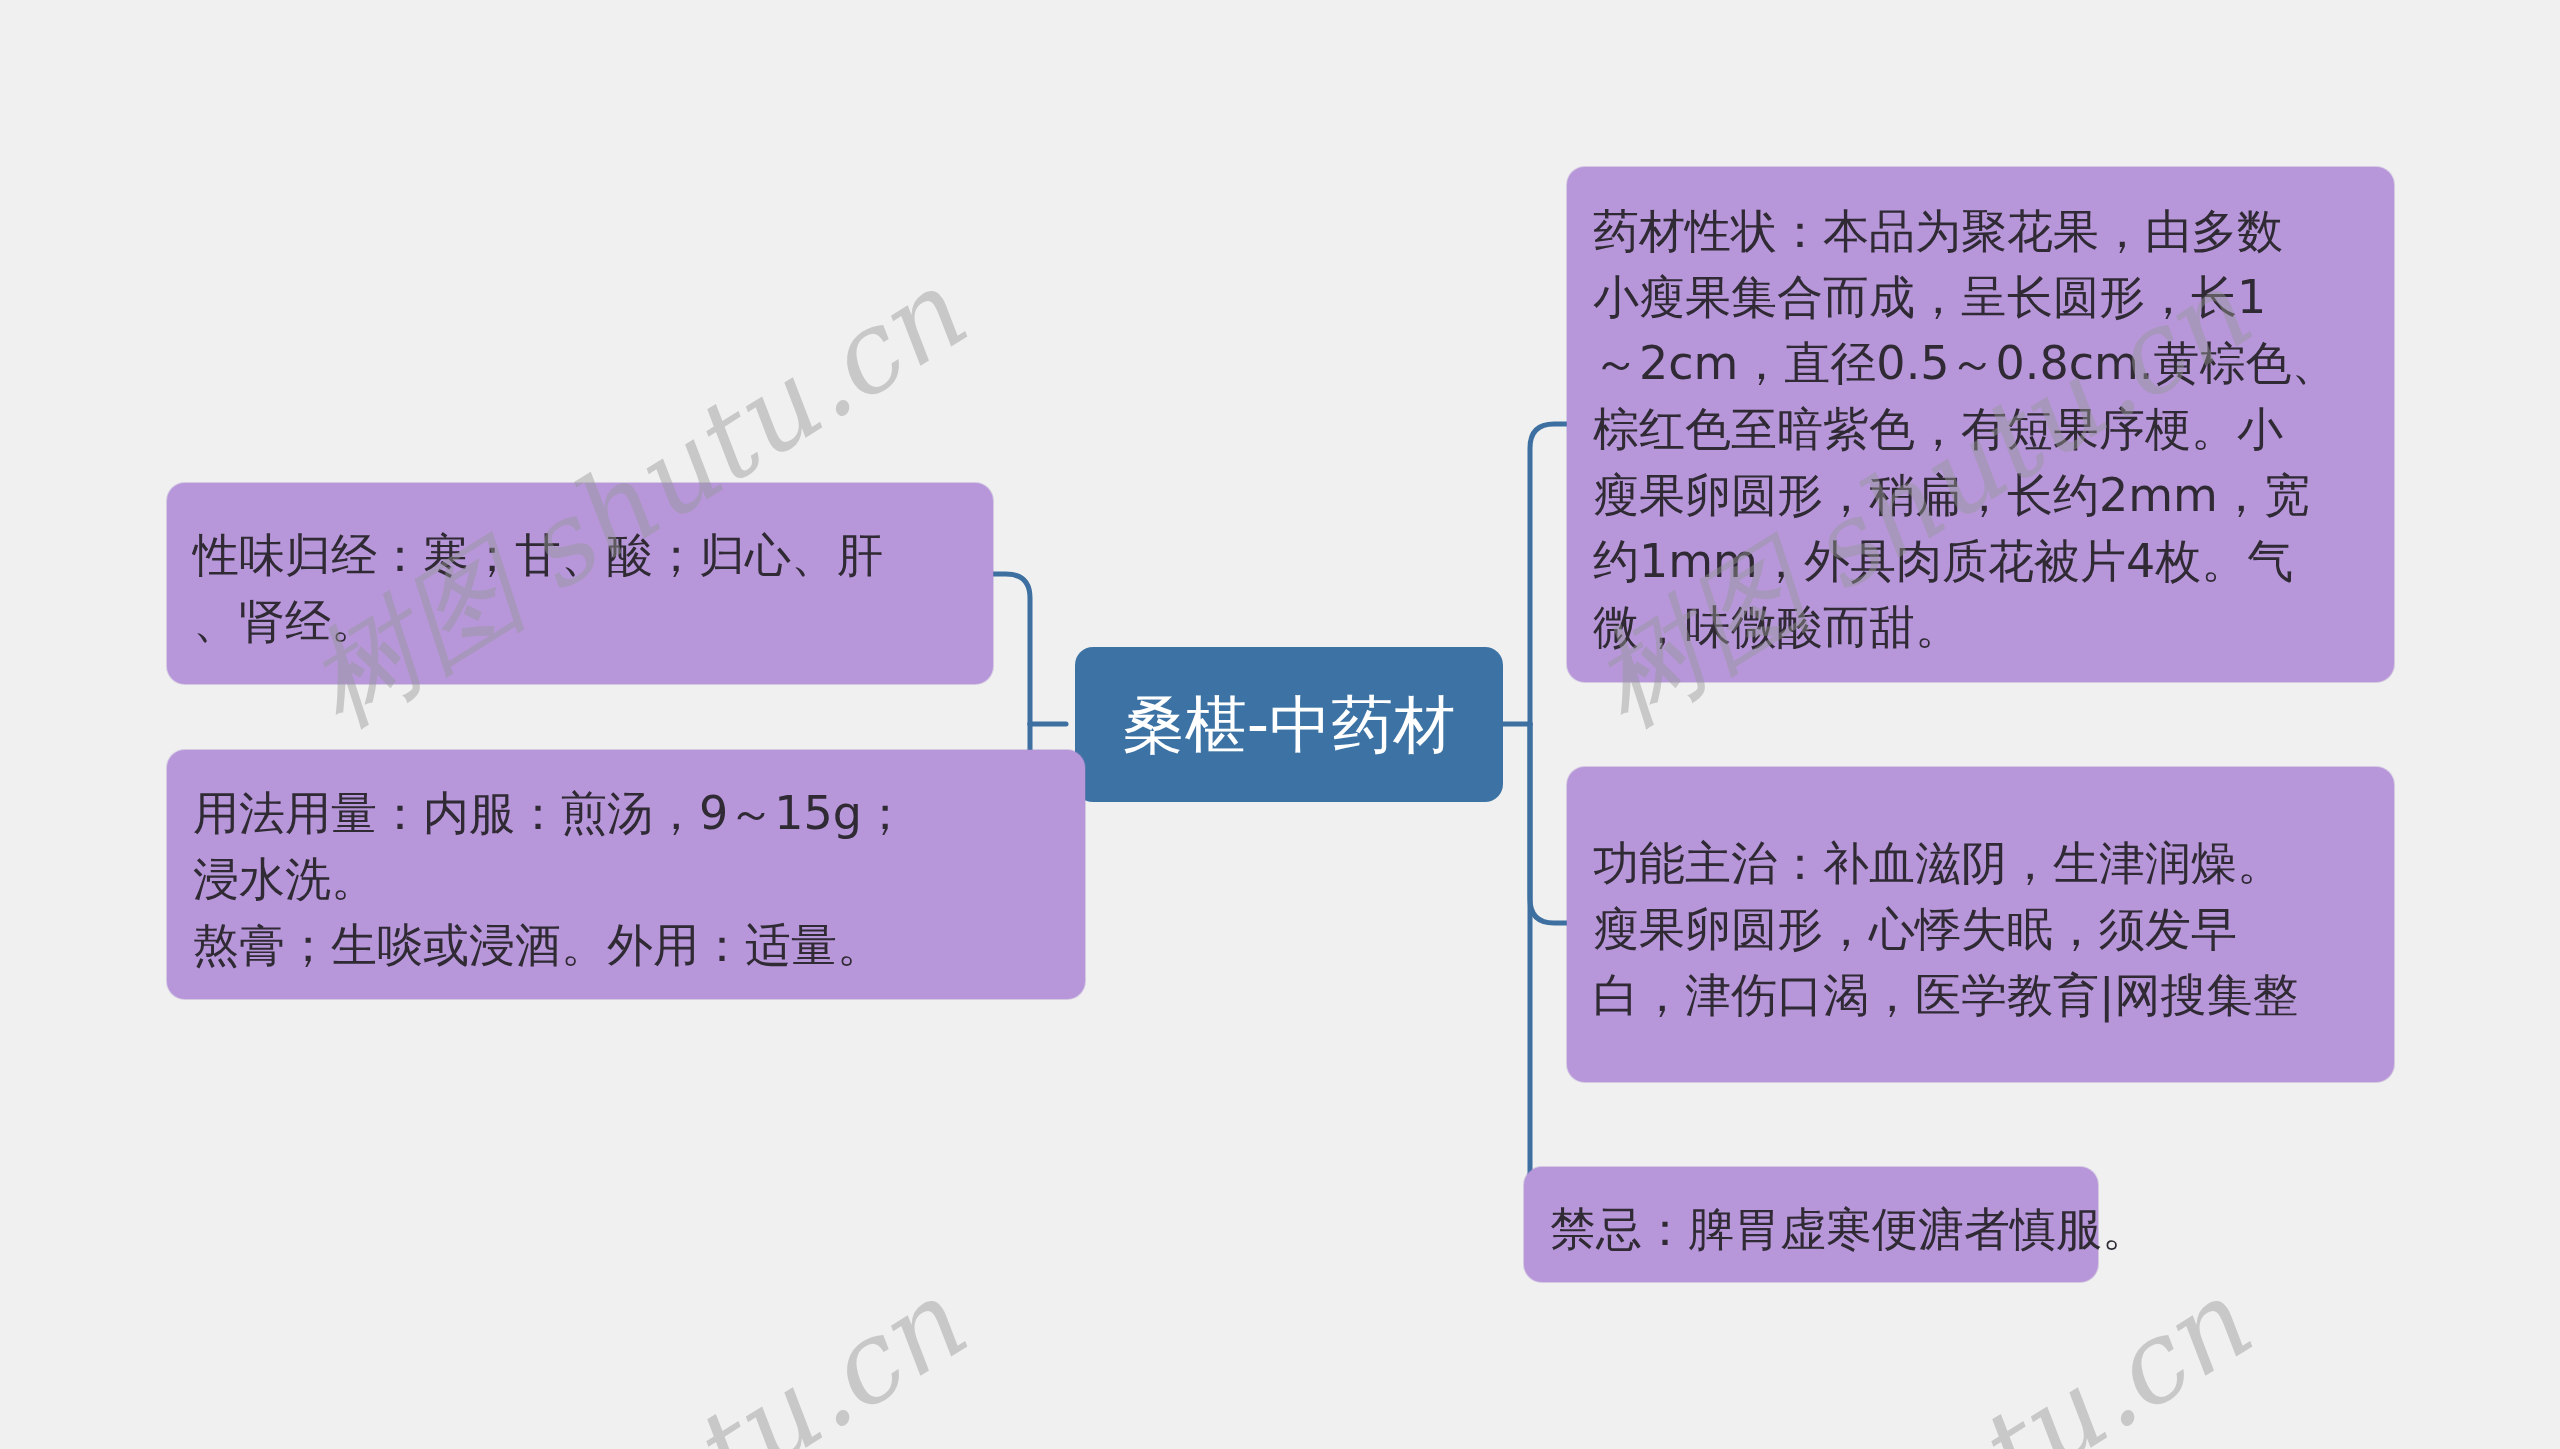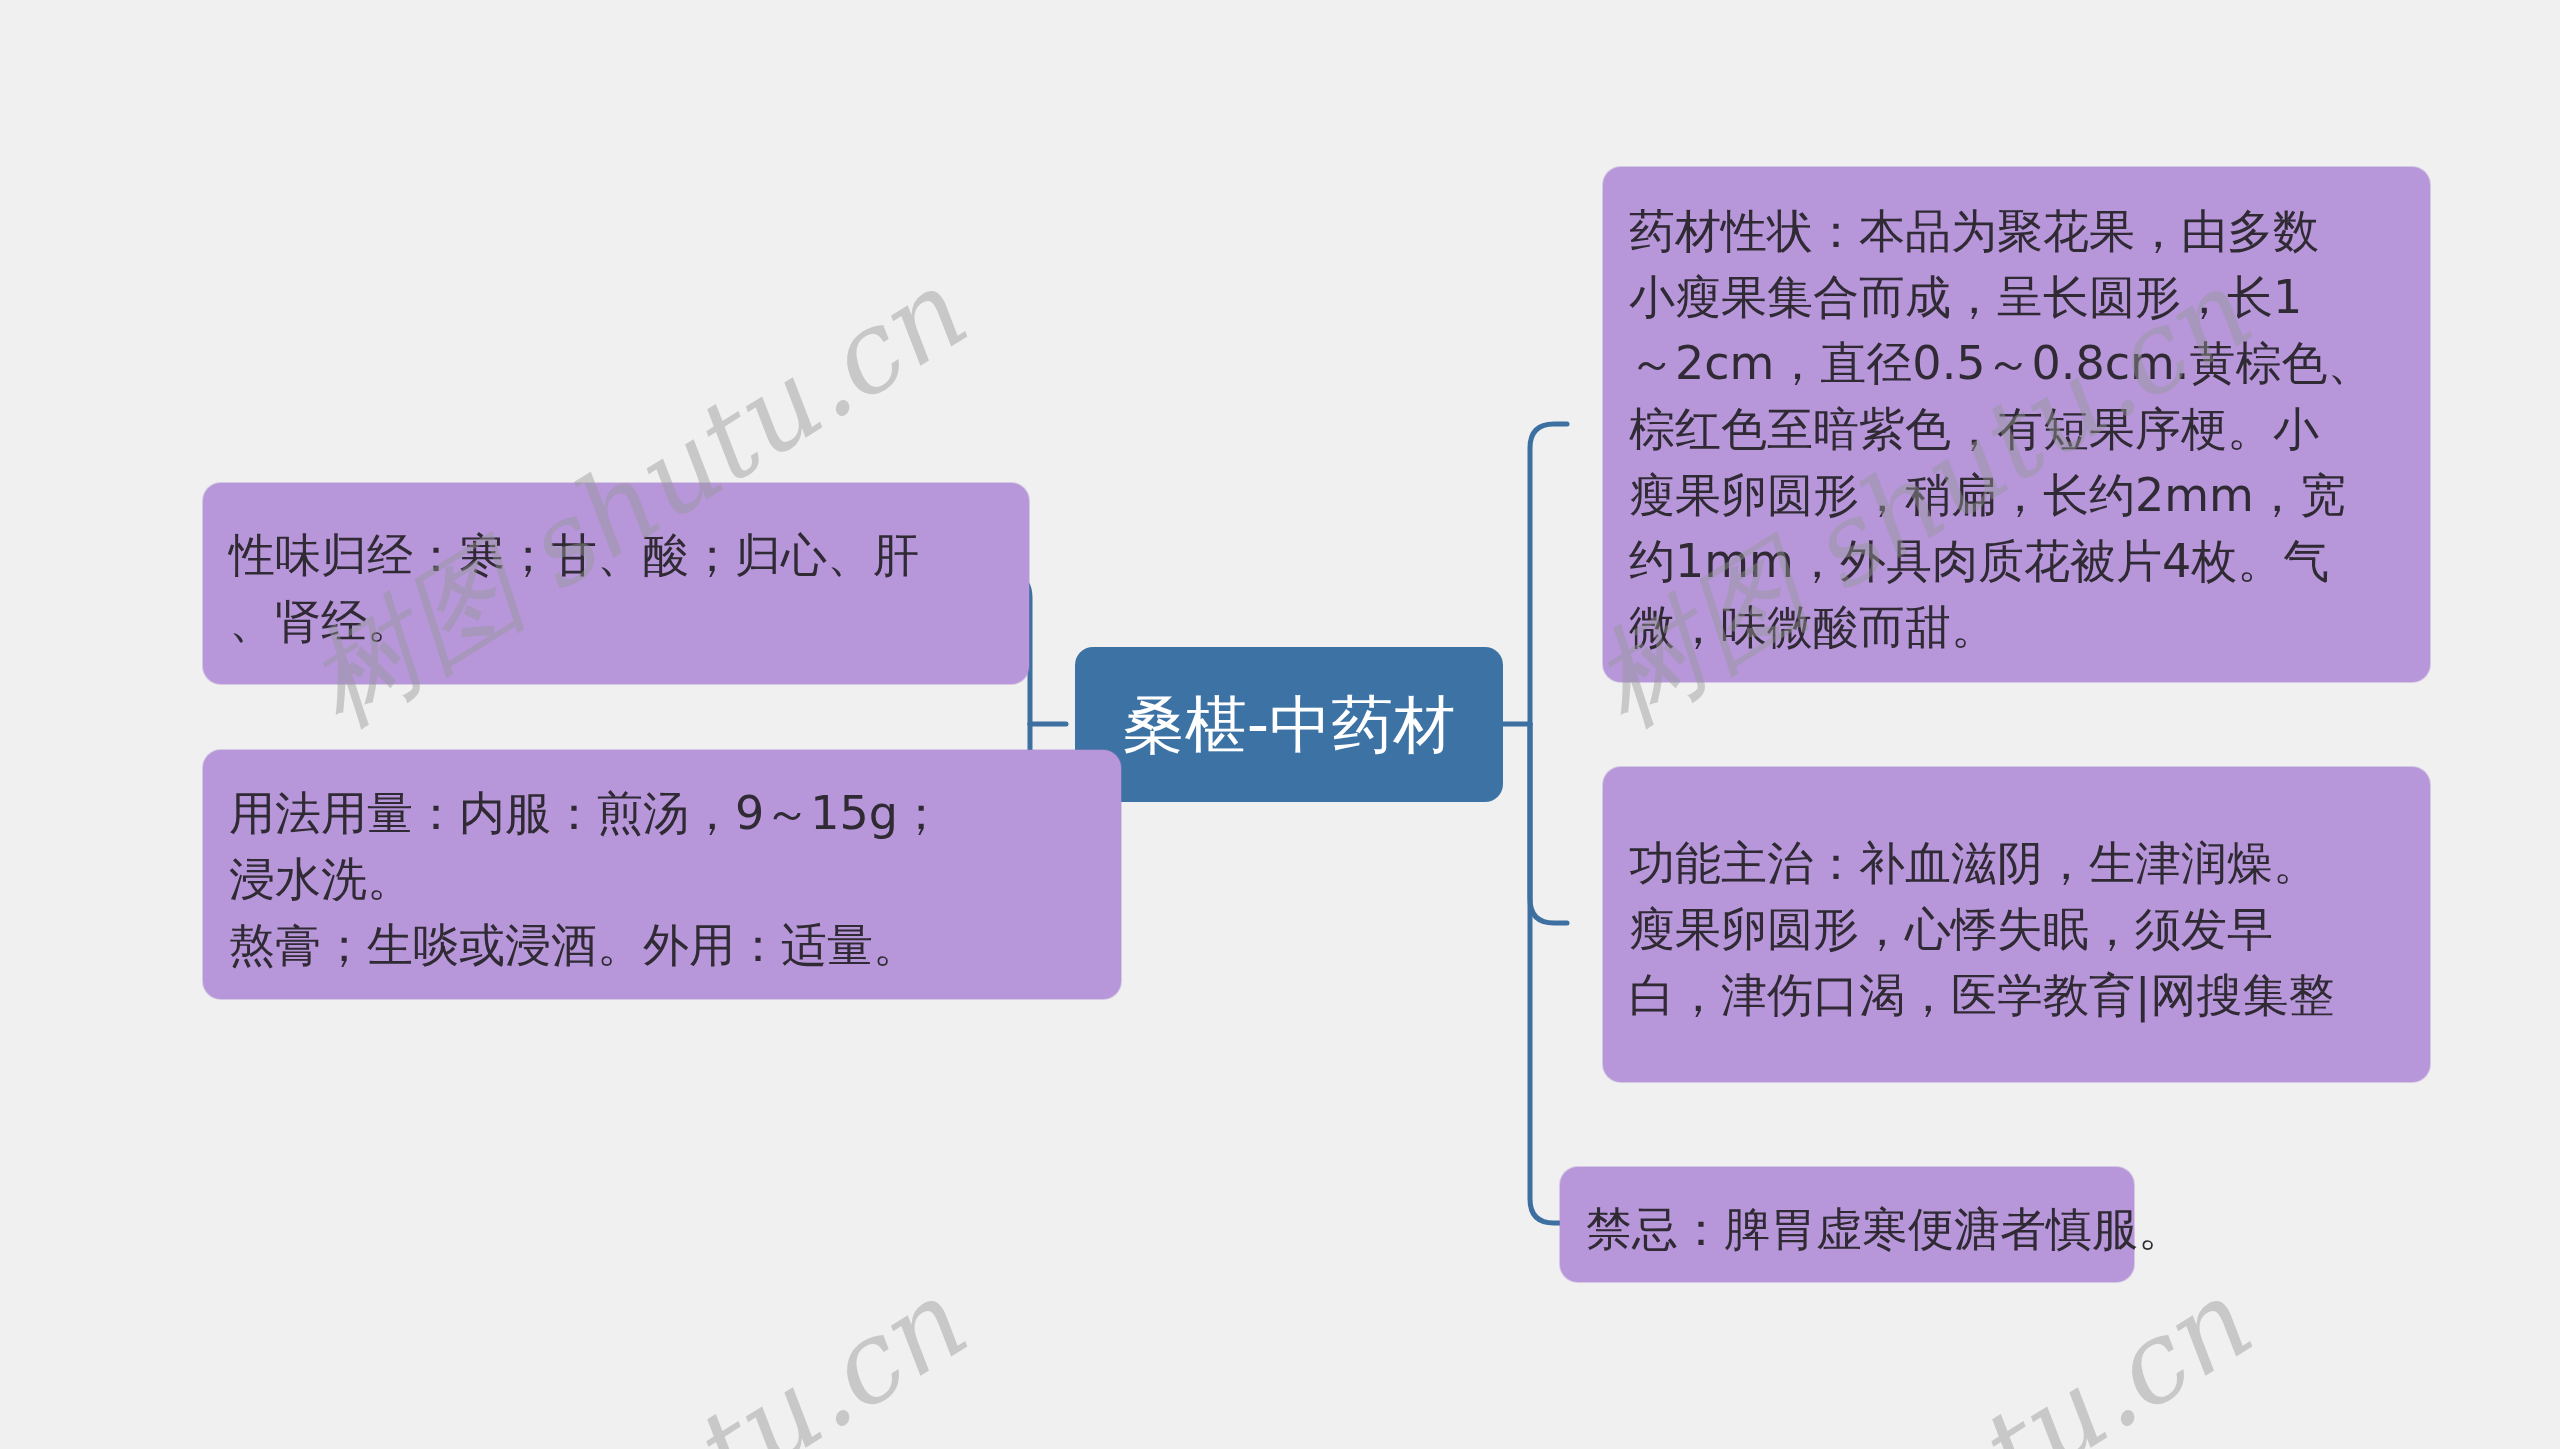--- a/index.html
+++ b/index.html
@@ -35,21 +35,20 @@
     border-radius: 18px;
     color: #2f2a33;
     font-size: 46px;
     line-height: 66px;
     padding: 8px 20px 0 26px;
     display: flex;
     flex-direction: column;
     justify-content: center;
     z-index: 2;
     box-shadow: 0 0 0 1px rgba(160,130,200,0.35);
-    margin-left: 36px;
   }
   .node .line {
     white-space: nowrap;
     display: block;
   }
   .root {
     position: absolute;
     box-sizing: border-box;
     background: #3d73a4;
     border-radius: 18px;

